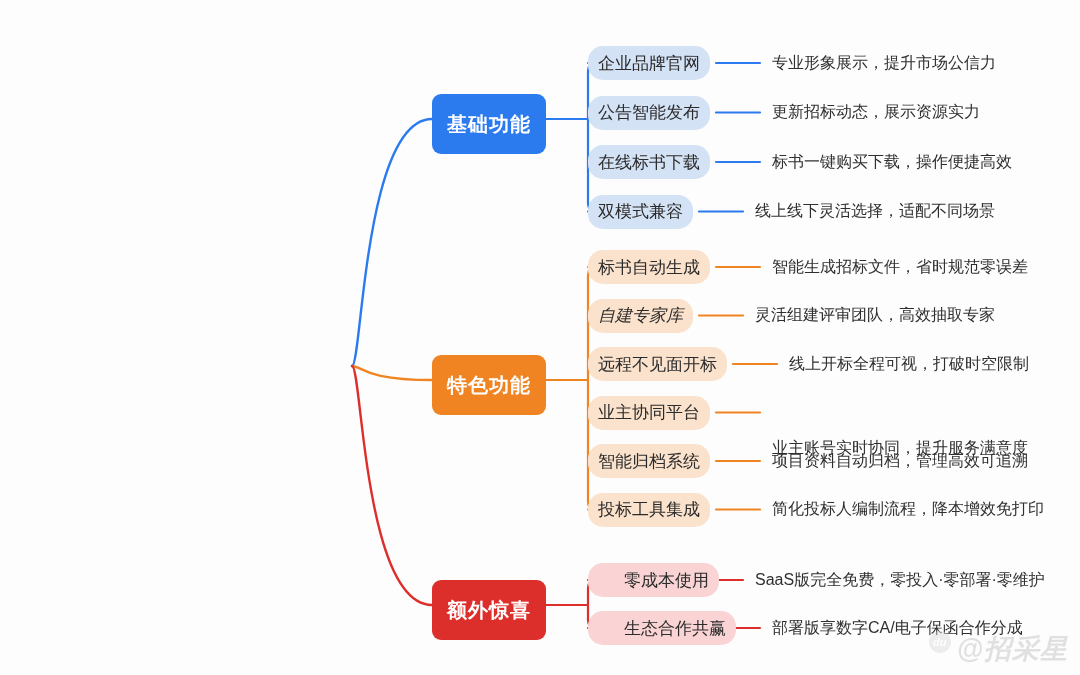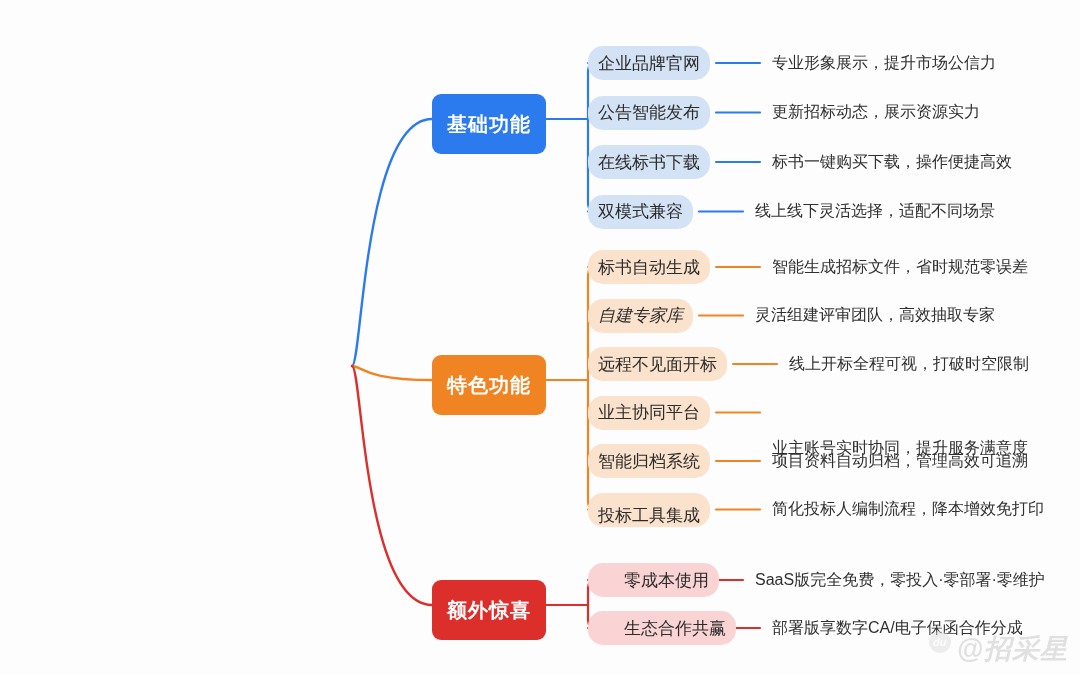--- a/index.html
+++ b/index.html
@@ -204,21 +204,21 @@
       </div>
       <div class="desc-text" style="left: 789px; top: 347px;">线上开标全程可视，打破时空限制</div>
       <div class="leaf-pill leaf-orange" style="left: 588px; top: 395.5px;">
         <span>业主协同平台</span>
       </div>
       <div class="desc-text" style="left: 772px; top: 395.5px; margin-top: 36px;">业主账号实时协同，提升服务满意度</div>
       <div class="leaf-pill leaf-orange" style="left: 588px; top: 444px;">
         <span>智能归档系统</span>
       </div>
       <div class="desc-text" style="left: 772px; top: 444px;">项目资料自动归档，管理高效可追溯</div>
-      <div class="leaf-pill leaf-orange" style="left: 588px; top: 492.5px; align-items: flex-end;">
+      <div class="leaf-pill leaf-orange" style="left: 588px; top: 492.5px;">
         <span>投标工具集成</span>
       </div>
       <div class="desc-text" style="left: 772px; top: 492.5px;">简化投标人编制流程，降本增效免打印</div>
       <div class="leaf-pill leaf-red" style="left: 588px; top: 563px;">
         <span>零成本使用</span>
       </div>
       <div class="desc-text" style="left: 755px; top: 563px;">SaaS版完全免费，零投入·零部署·零维护</div>
       <div class="leaf-pill leaf-red" style="left: 588px; top: 611px;">
         <span>生态合作共赢</span>
       </div>

